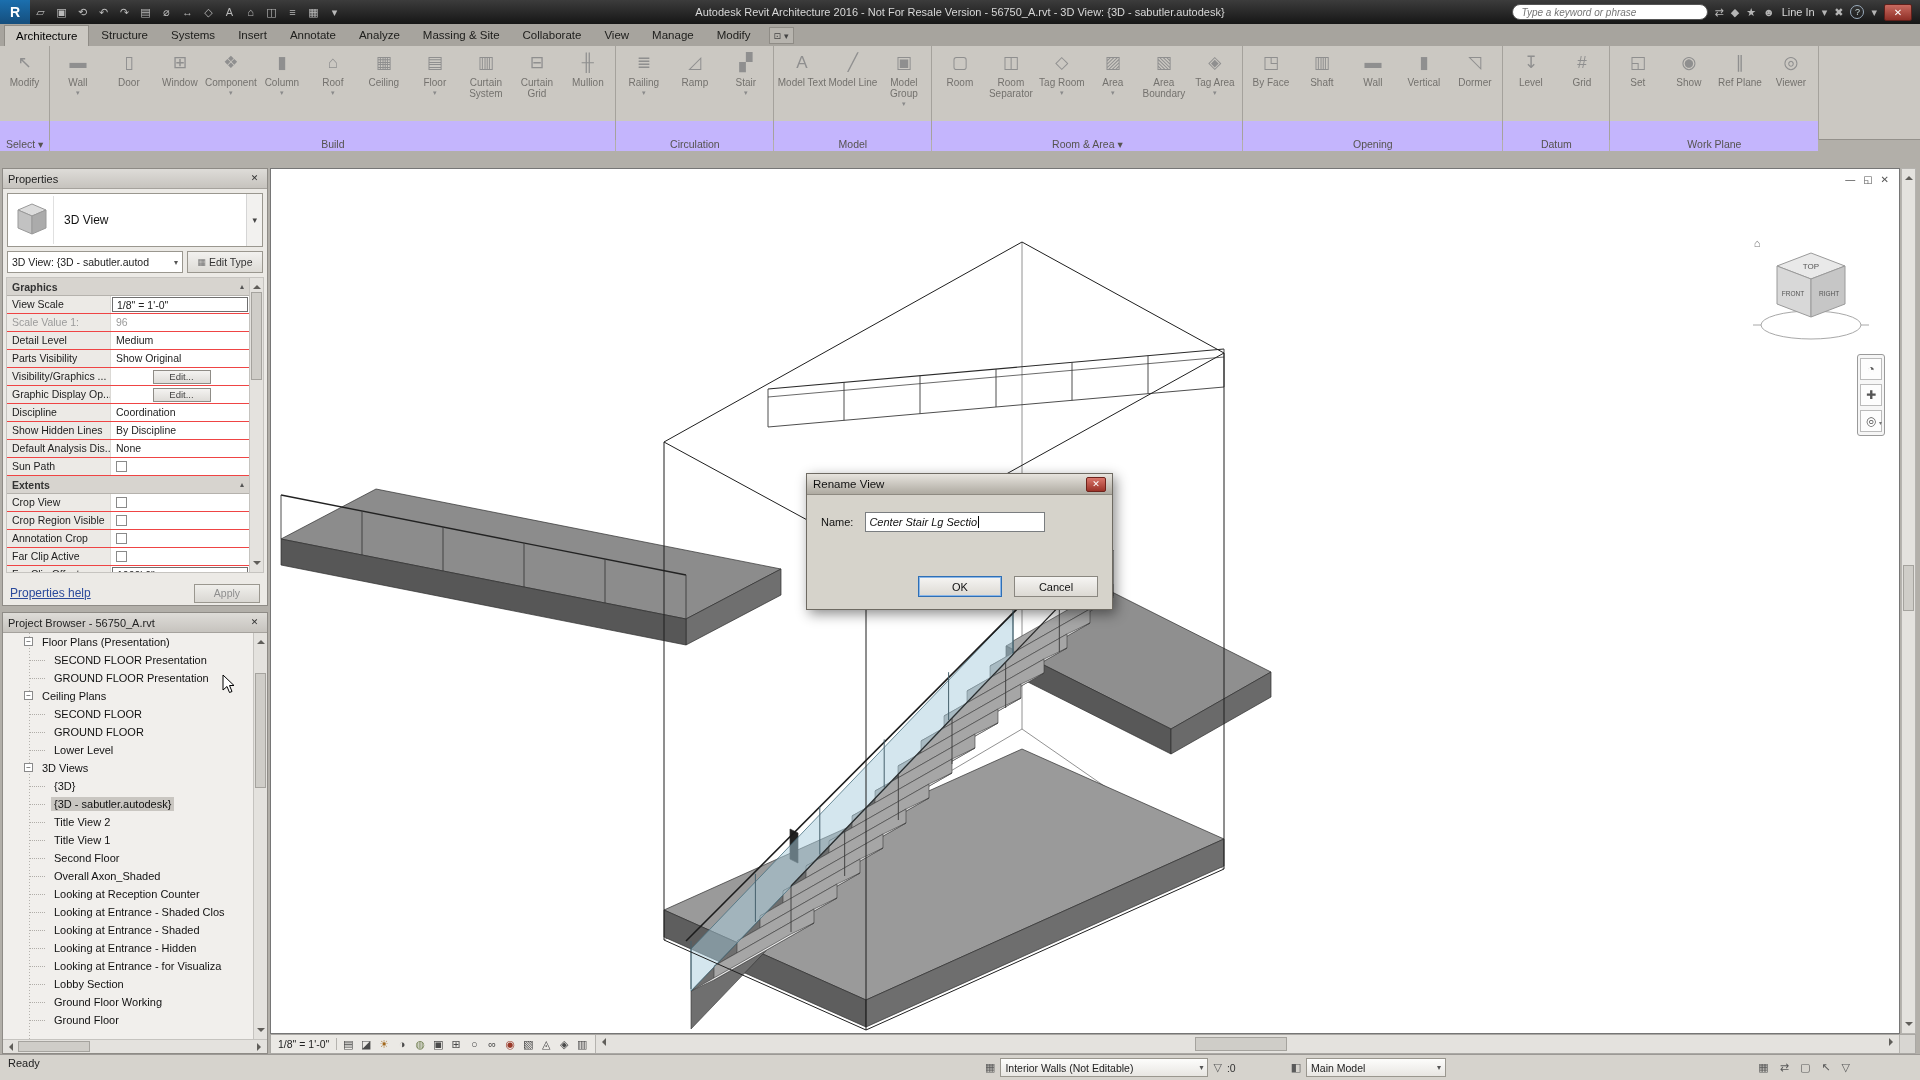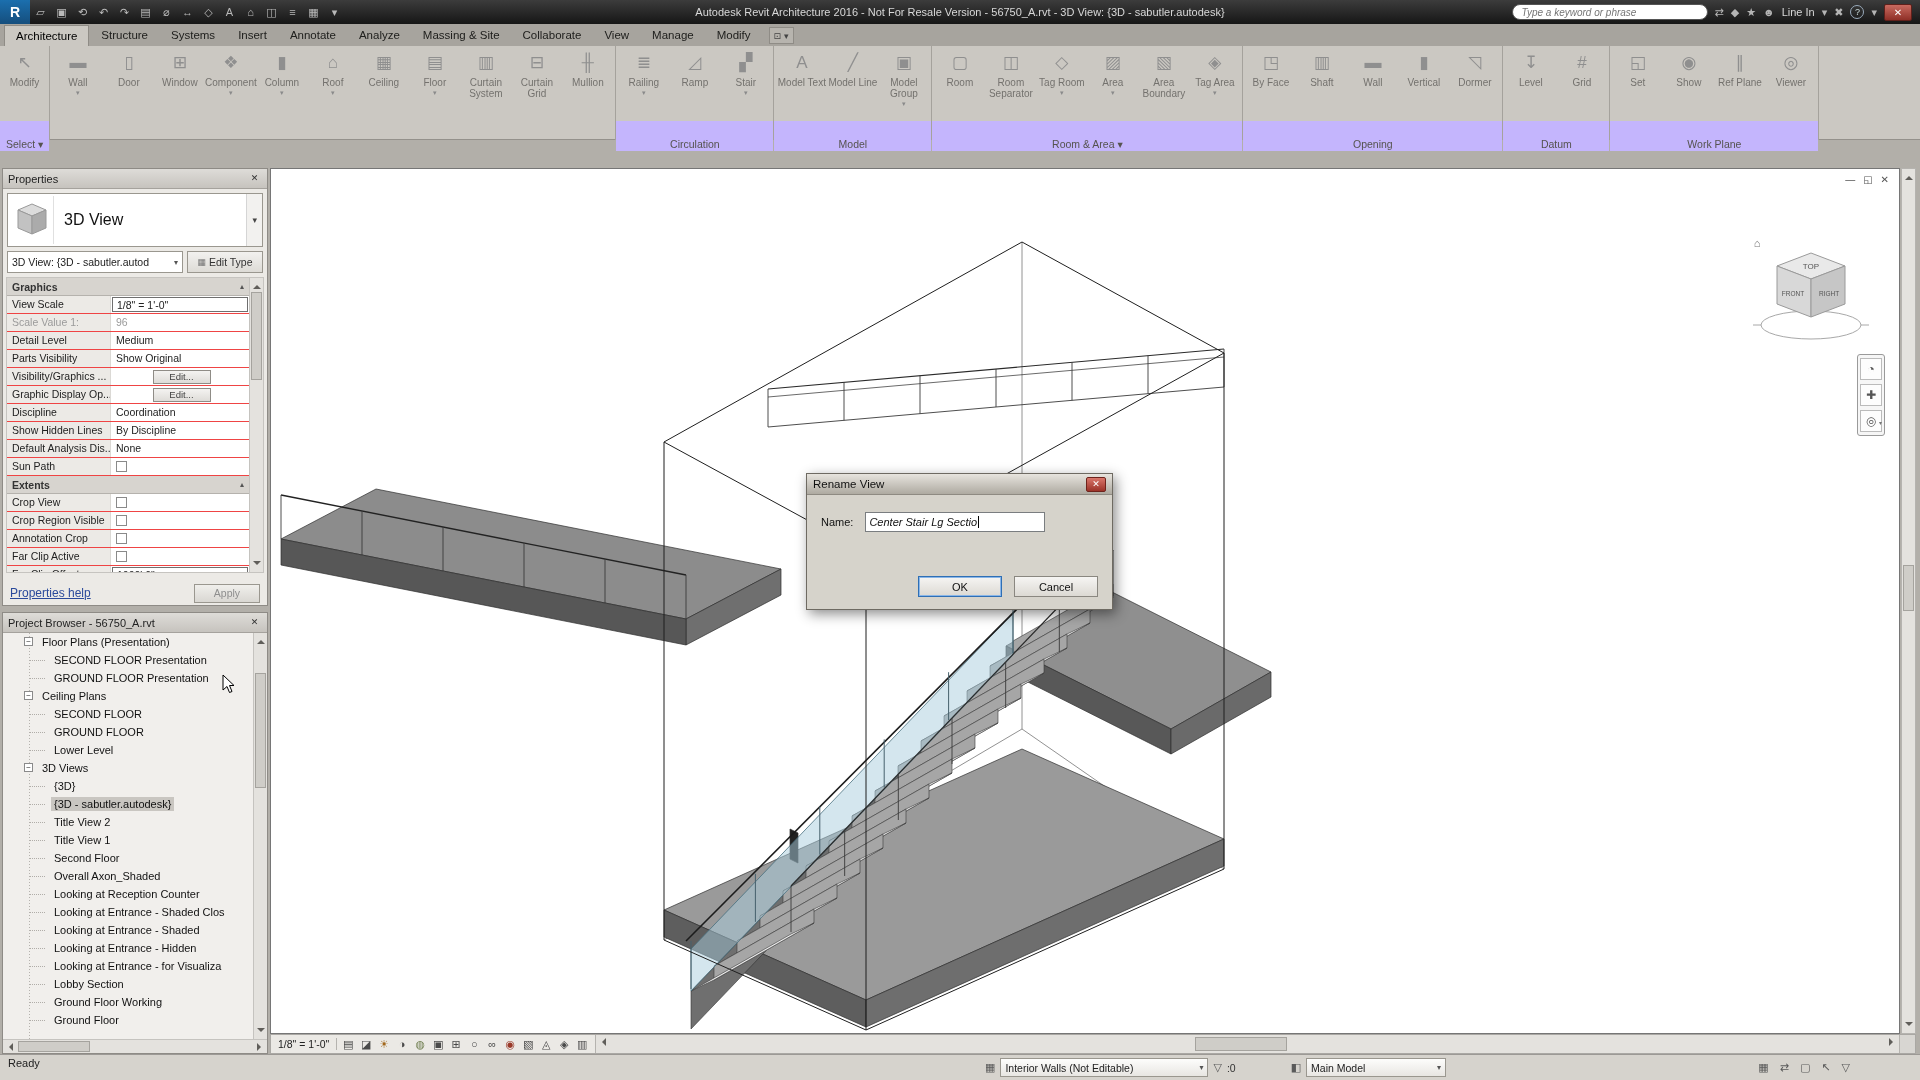--- a/index.html
+++ b/index.html
@@ -40,21 +40,21 @@
 
 
 .palette{position:absolute;left:2px;width:266px;background:#eceae6;border:1px solid #8e8b86;}
 .pal-head{height:20px;background:linear-gradient(#dedcd8,#c6c3be);border-bottom:1px solid #a5a29d;display:flex;align-items:center;padding:0 5px;font-size:11px;color:#222;}
 .pal-x{margin-left:auto;width:15px;height:14px;line-height:13px;text-align:center;font-size:9px;color:#333;}
 #properties{top:168px;height:438px;}
 #pbrowser{top:612px;height:442px;}
 
 #type-selector{margin:4px;height:54px;background:#fff;border:1px solid #9a978f;display:flex;align-items:center;}
 #type-thumb{margin:2px;border-right:1px solid #e0e0e0;}
-#type-label{font-size:16px;color:#111;padding-left:8px;}
+#type-label{font-size:12px;color:#111;padding-left:8px;}
 #type-dd{margin-left:auto;color:#444;font-size:9px;padding:0 5px;align-self:stretch;display:flex;align-items:center;border-left:1px solid #d5d5d5;background:#f2f1ef;}
 #inst-row{display:flex;margin:0 4px 4px;height:22px;gap:4px;}
 #inst-combo{flex:1;background:#fff;border:1px solid #9a978f;font-size:10.5px;display:flex;align-items:center;padding:0 4px;color:#222;white-space:nowrap;overflow:hidden;}
 #inst-combo .dd{margin-left:auto;color:#555;font-size:8px;}
 #edit-type-btn{width:76px;background:linear-gradient(#f2f1ef,#dddbd6);border:1px solid #9a978f;font-size:10.5px;color:#333;display:flex;align-items:center;justify-content:center;gap:3px;font-family:"Liberation Sans",sans-serif;}
 #edit-type-btn .et-ic{font-size:9px;color:#777;}
 #prop-body{position:relative;margin:0 3px;height:296px;overflow:hidden;padding-right:14px;border:1px solid #c6c4c0;background:#fff;}
 .psec-h{height:18px;background:#d7d4cf;border-bottom:1px solid #b5b2ad;display:flex;align-items:center;padding:0 5px;font-weight:bold;font-size:10.5px;color:#333;}
 .psec-c{margin-left:auto;font-size:8px;color:#555;}
 .prow{display:flex;height:18px;border-bottom:1px solid #ef4444;background:#fff;}
@@ -265,20 +265,21 @@
               <div class="ricon">⊟</div>
               <div class="rlabel">Curtain Grid</div>
               <div class="rarrow"></div>
             </div>
             <div class="rbtn">
               <div class="ricon">╫</div>
               <div class="rlabel">Mullion</div>
               <div class="rarrow"></div>
             </div>
           </div>
+          <div class="plabel">Build</div>
         </div>
         <div class="rpanel">
           <div class="rbtns">
             <div class="rbtn">
               <div class="ricon">≣</div>
               <div class="rlabel">Railing</div>
               <div class="rarrow">▾</div>
             </div>
             <div class="rbtn">
               <div class="ricon">◿</div>

